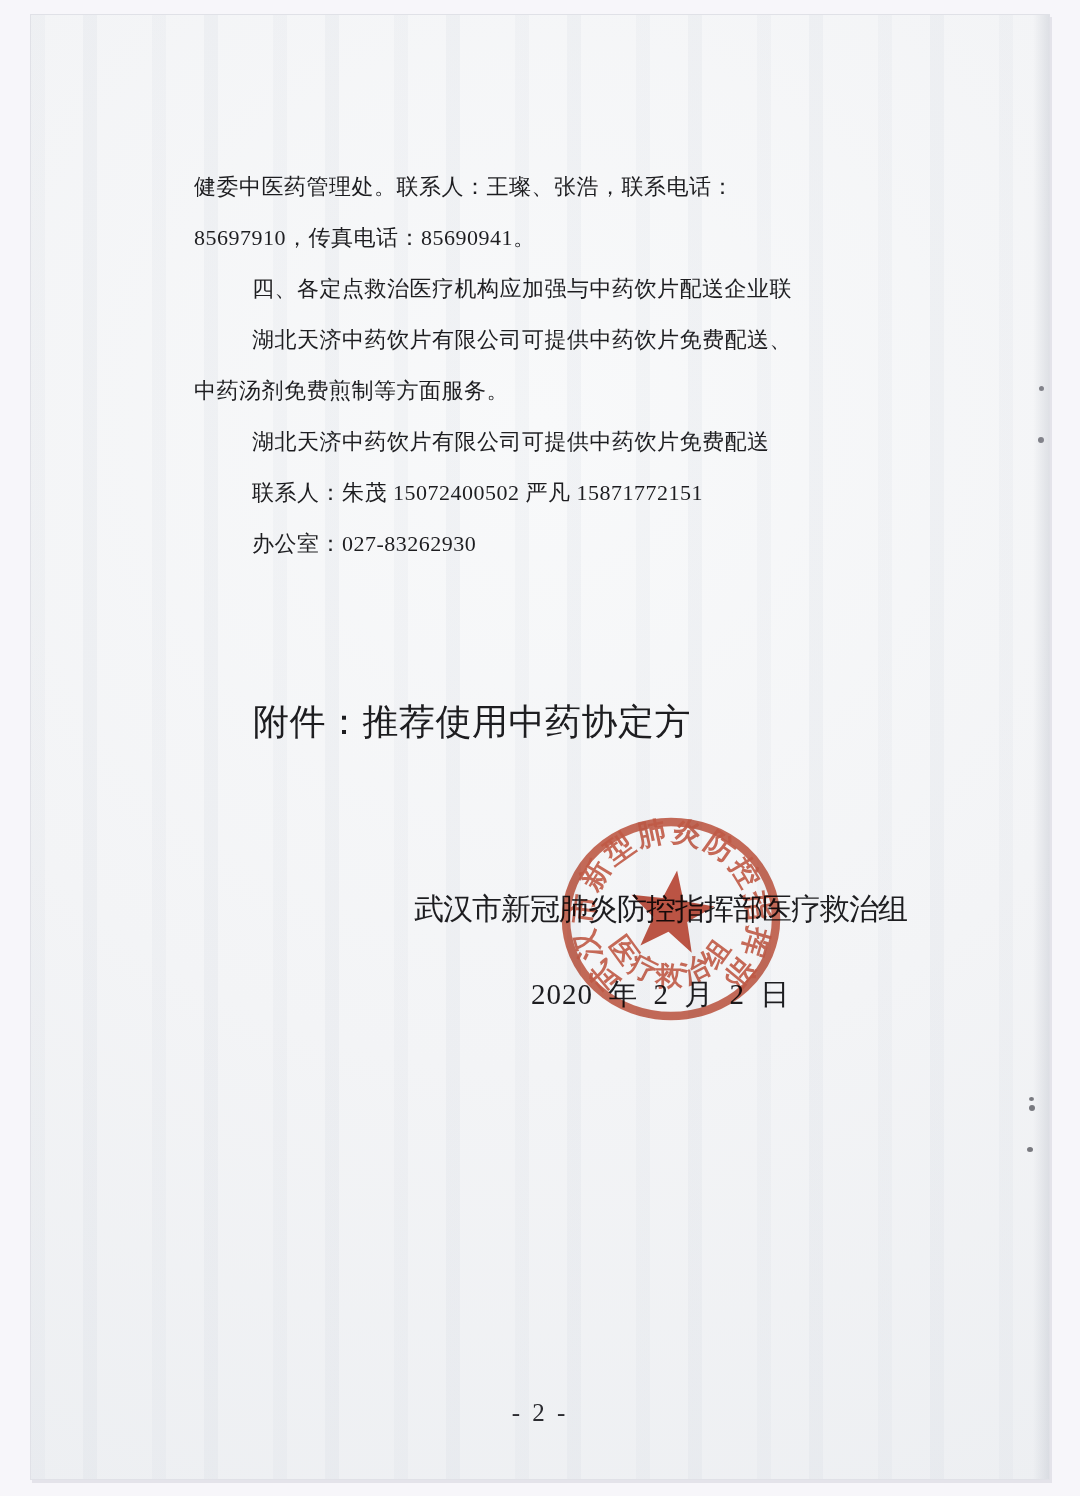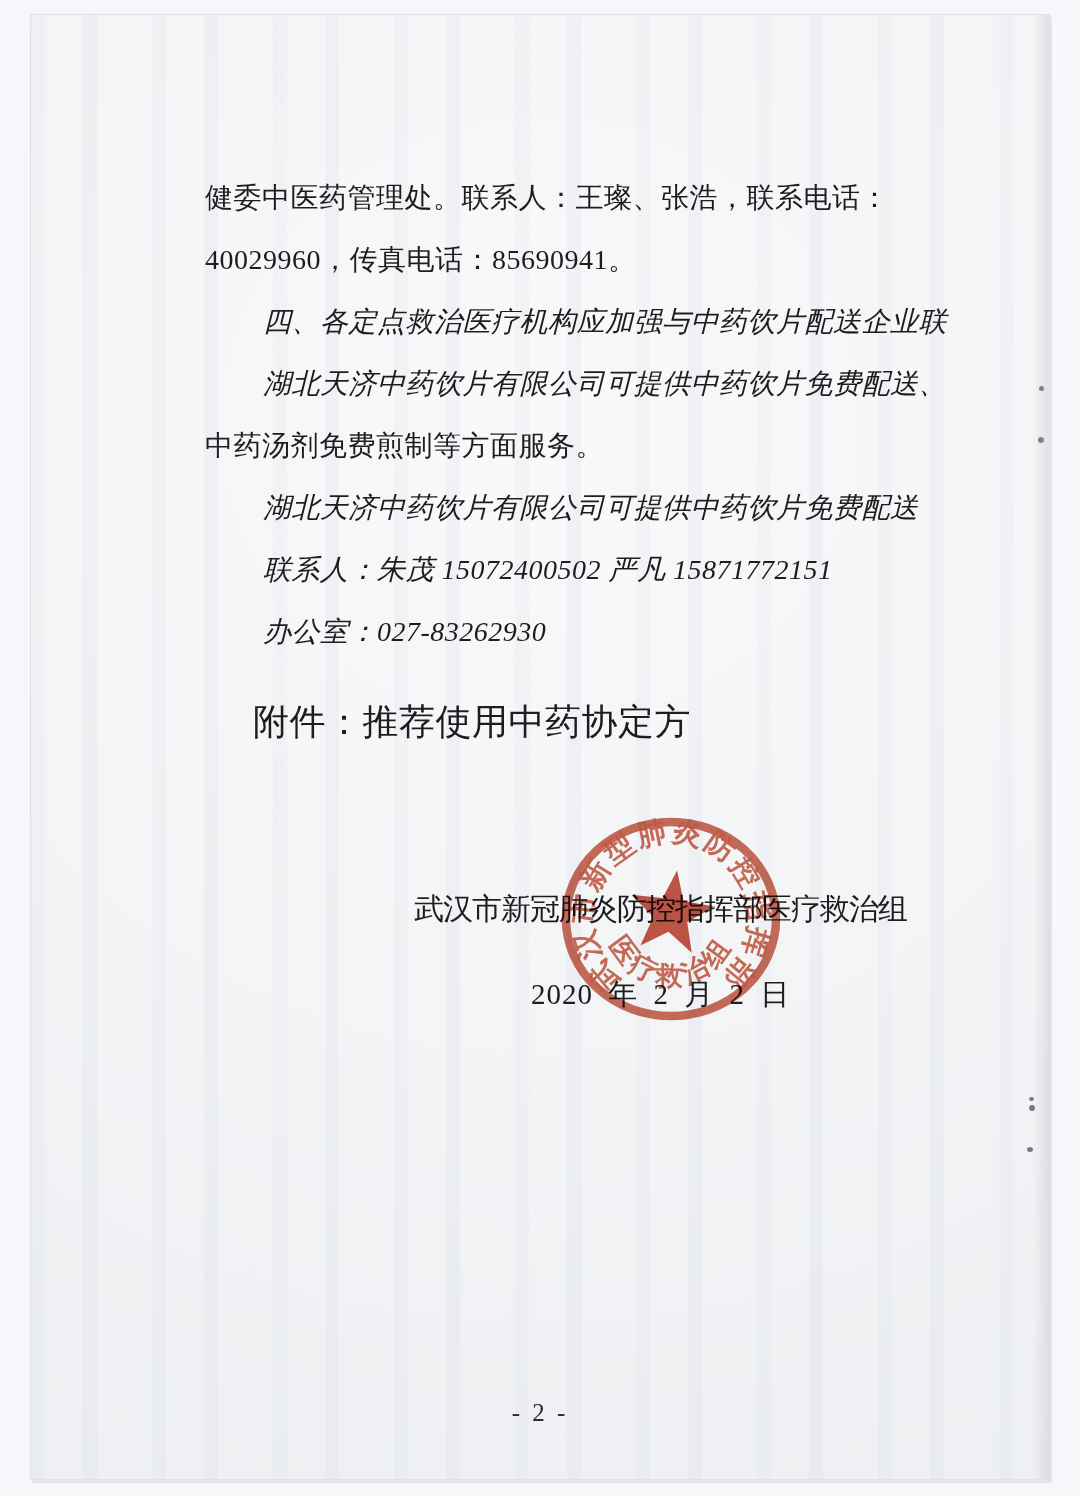--- a/index.html
+++ b/index.html
@@ -18,24 +18,24 @@
     border:1px solid #e0e1e7;
     box-shadow:2px 3px 0 rgba(203,205,214,.45);
   }
   .paper::after{
     content:"";position:absolute;right:0;top:0;bottom:0;width:16px;
     background:linear-gradient(to left, rgba(173,178,190,.30), rgba(173,178,190,0));
     pointer-events:none;
   }
   .body-text{position:absolute;left:162px;top:146px;width:748px;}
   .line{
-    margin:12px;font-size:28px;line-height:50px;color:#1d1d20;
+    margin:1px;font-size:22px;line-height:50px;color:#1d1d20;
     letter-spacing:.5px;white-space:nowrap;
   }
-  .line.indent{text-indent:58px;font-style:italic;}
+  .line.indent{text-indent:58px;}
   .attachment{
     position:absolute;left:222px;top:682px;
     font-size:36px;line-height:50px;color:#1d1d20;letter-spacing:.5px;white-space:nowrap;
   }
   .signature-block{
     position:absolute;right:142px;top:872px;text-align:center;color:#1d1d20;z-index:1;
   }
   .signature-block .issuer{font-size:30px;line-height:44px;letter-spacing:-1px;white-space:nowrap;}
   .signature-block .date{font-size:29px;line-height:46px;word-spacing:7px;letter-spacing:1px;white-space:nowrap;margin-top:40px;}
   .seal{
@@ -54,21 +54,21 @@
   .s4{left:998px;top:1090px;width:6px;height:6px;}
   .s5{left:996px;top:1132px;width:6px;height:5px;}
 </style>
 </head>
 <body>
 
 <div class="paper">
 
   <div class="body-text">
     <p class="line">健委中医药管理处。联系人：王璨、张浩，联系电话：</p>
-    <p class="line">40029960，传真电话：85690941。</p>
+    <p class="line">85697910，传真电话：85690941。</p>
     <p class="line indent">四、各定点救治医疗机构应加强与中药饮片配送企业联</p>
     <p class="line indent">湖北天济中药饮片有限公司可提供中药饮片免费配送、</p>
     <p class="line">中药汤剂免费煎制等方面服务。</p>
     <p class="line indent">湖北天济中药饮片有限公司可提供中药饮片免费配送</p>
     <p class="line indent">联系人：朱茂 15072400502 严凡 15871772151</p>
     <p class="line indent">办公室：027-83262930</p>
   </div>
 
   <div class="attachment">附件：推荐使用中药协定方</div>
 

